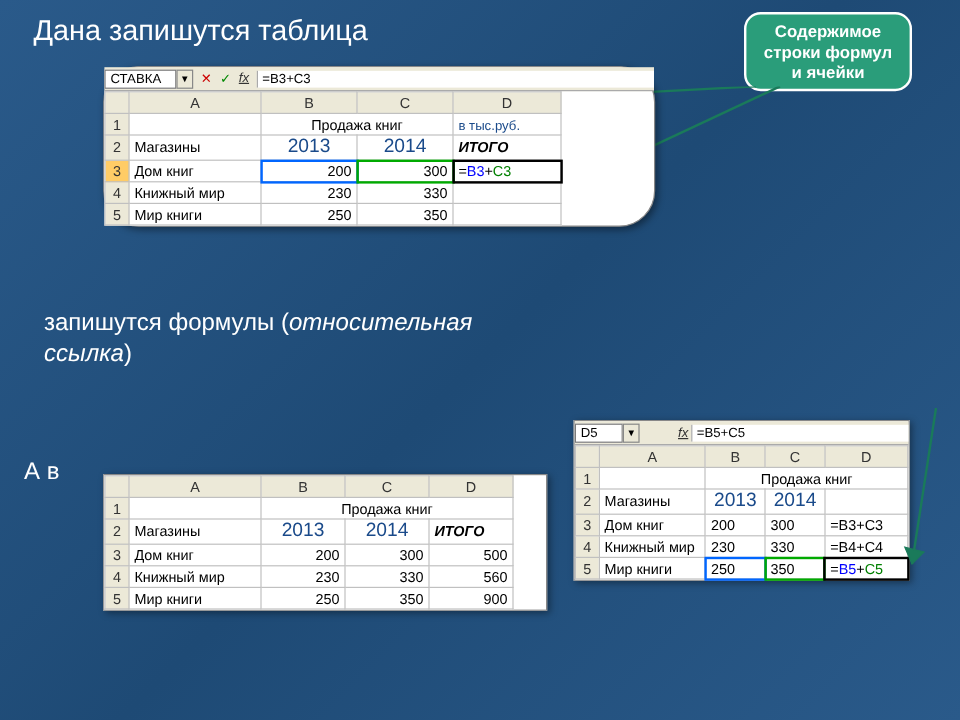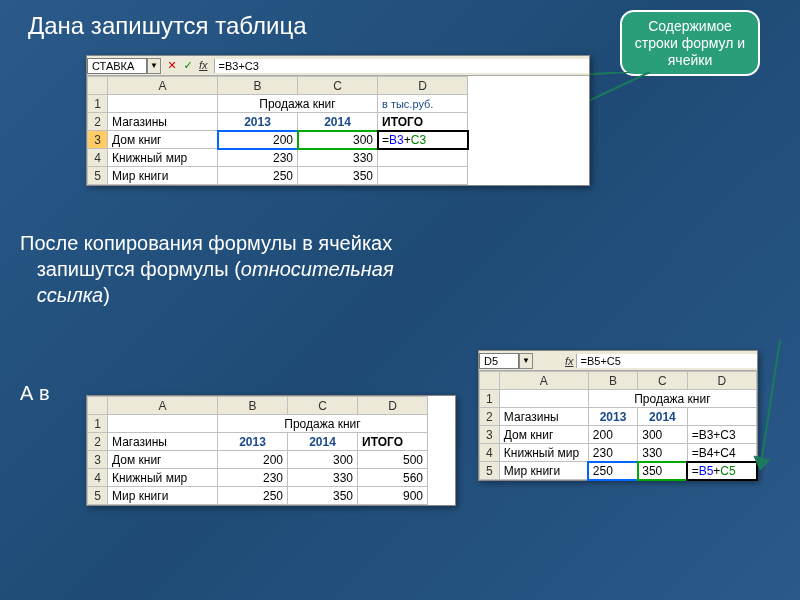--- a/index.html
+++ b/index.html
@@ -26,20 +26,21 @@
     right: 40px;
     background: #2a9d7a;
     color: #fff;
     border: 2px solid #fff;
     border-radius: 14px;
     padding: 6px 12px;
     font-size: 14px;
     text-align: center;
     line-height: 1.2;
     width: 140px;
+    font-weight: bold;
   }
   .arrow-green {
     position: absolute;
     stroke: #1a7a5a;
     fill: #1a7a5a;
   }
   .body-text {
     position: absolute;
     color: #fff;
     font-size: 20px;
@@ -92,23 +93,23 @@
   table.grid th {
     background: #ece9d8;
     text-align: center;
     font-weight: normal;
     color: #333;
   }
   table.grid th.corner { background: #ece9d8; }
   table.grid th.rowhdr { text-align: center; width: 20px; }
   .num { text-align: right !important; }
   .sel-orange { background: #ffcc66 !important; }
-  .year-label { color: #1a4a8a; font-weight: bold; font-size: 12px; }
+  .year-label { color: #1a4a8a; font-weight: normal; font-size: 16px; }
   .unit-label { color: #1a4a8a; font-size: 11px; }
-  .itogo { font-weight: bold; }
+  .itogo { font-style: italic; font-weight: bold; }
   .formula-cell { font-size: 11px; }
   .ref-blue { color: #0000ff; }
   .ref-green { color: #008000; }
   .sel-box-blue { outline: 2px solid #0066ff; outline-offset: -1px; }
   .sel-box-green { outline: 2px solid #00aa00; outline-offset: -1px; }
   .sel-box-active { outline: 2px solid #000; outline-offset: -1px; }
   .dropdown-arrow {
     background:#ece9d8; border:1px solid #888; width:14px; height:16px;
     display:inline-flex; align-items:center; justify-content:center; font-size:8px;
   }
@@ -122,21 +123,21 @@
 
 <svg class="arrow-green" style="top:72px; left:430px;" width="220" height="90">
   <line x1="200" y1="0" x2="10" y2="10" stroke-width="2"></line>
   <polygon points="10,10 22,4 20,16"></polygon>
 </svg>
 <svg class="arrow-green" style="top:72px; left:480px;" width="200" height="90">
   <line x1="170" y1="0" x2="10" y2="75" stroke-width="2"></line>
   <polygon points="10,75 24,66 18,80"></polygon>
 </svg>
 
-<div class="excel-block" style="top:55px; left:86px; width:504px;">
+<div class="excel-block" style="top:55px; left:86px; width:460px;border-radius:30px;">
   <div class="formula-bar">
     <div class="name-box">СТАВКА</div>
     <div class="dropdown-arrow">▼</div>
     <div class="fb-icons">
       <div class="fb-icon" style="color:#c00;">✕</div>
       <div class="fb-icon" style="color:#080;">✓</div>
       <div class="fx">fx</div>
     </div>
     <div class="fb-input">=B3+C3</div>
   </div>
@@ -181,21 +182,21 @@
       <td>Мир книги</td>
       <td class="num">250</td>
       <td class="num">350</td>
       <td></td>
     </tr>
   </tbody>
     </table>
 </div>
 
 <div class="body-text" style="top:230px; left:20px; width:560px;">
-  <span>После копирования формулы в ячейках</span><br>
+  <br>
   &nbsp;&nbsp;&nbsp;<span>запишутся формулы (</span><span class="italic">относительная</span><br>
   &nbsp;&nbsp;&nbsp;<span class="italic">ссылка</span><span>)</span>
 </div>
 
 <div class="body-text" style="top:380px; left:20px;">
   <span>А в</span>
 </div>
 
 <div class="excel-block" style="top:395px; left:86px; width:370px;">
   <table class="grid">

